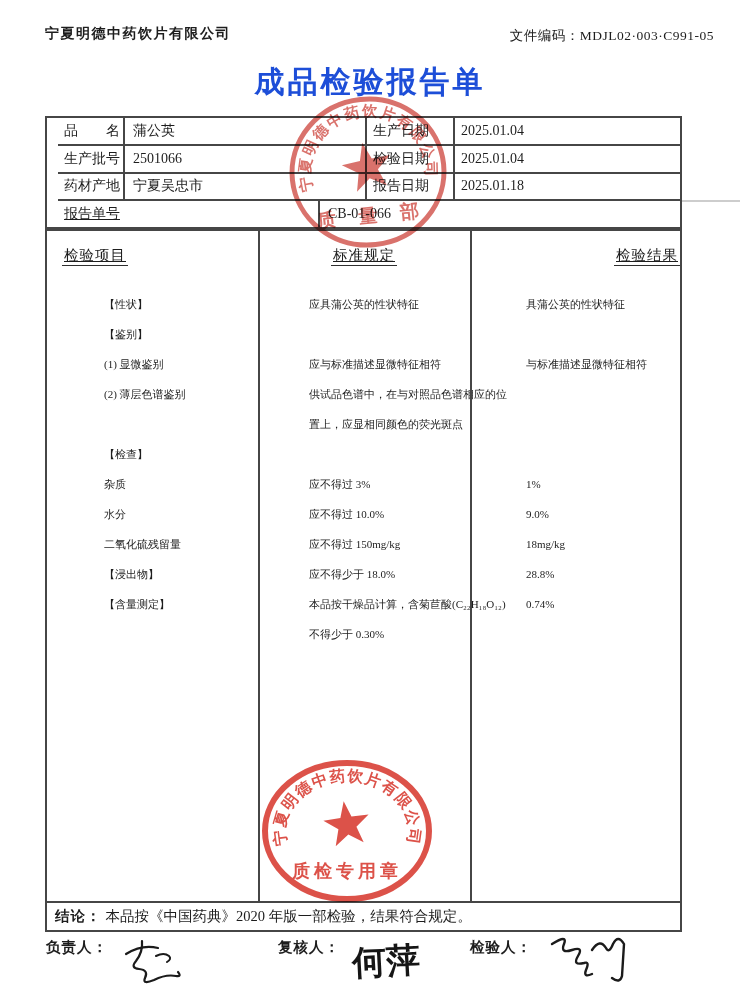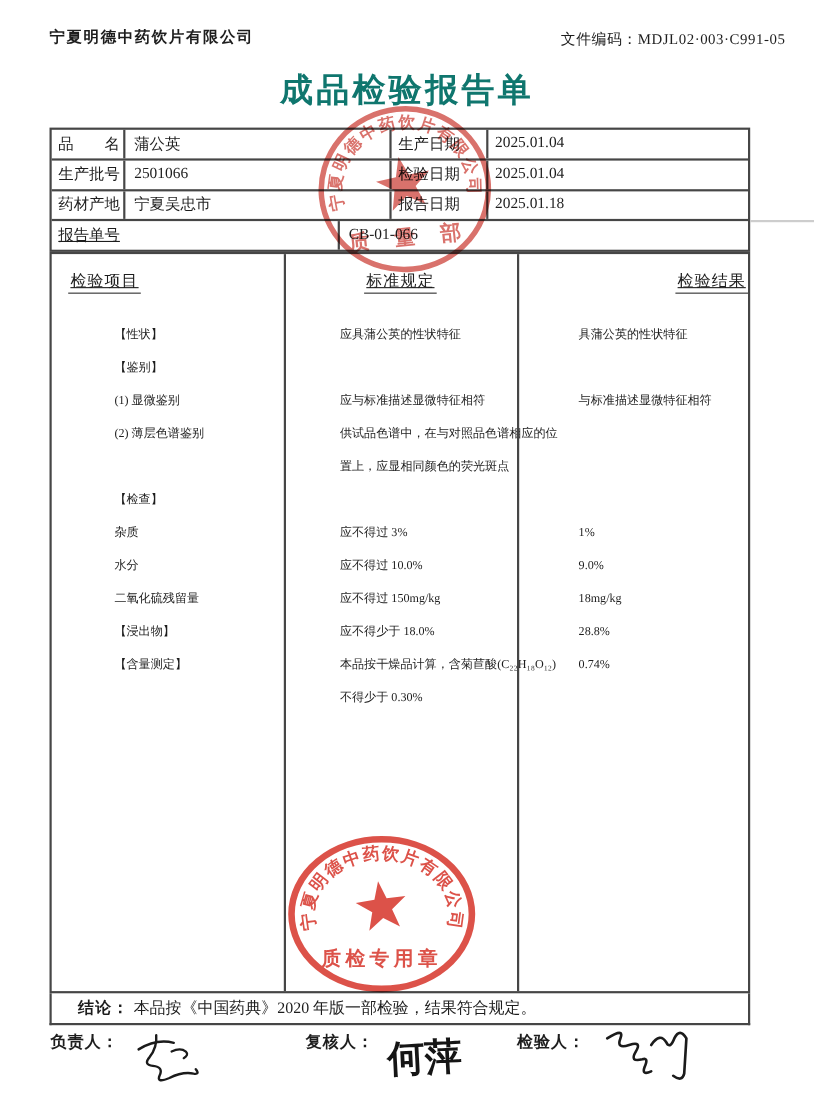--- a/index.html
+++ b/index.html
@@ -9,27 +9,27 @@
     font-family:"Liberation Serif","DejaVu Serif",serif; color:#1d1d1d;
   }
   .page { position:absolute; left:0; top:0; width:740px; height:1000px; background:#fff; }
 
   .hdr-company { position:absolute; left:45px; top:25px; font-size:14px; letter-spacing:1.5px; font-weight:600; }
   .hdr-code    { position:absolute; right:26px; top:27px; font-size:13.5px; letter-spacing:0.5px; }
 
   .report-title {
     position:absolute; left:0; top:62px; width:100%; text-align:center;
     font-family:"DejaVu Sans","Liberation Sans",sans-serif;
-    font-size:30px; font-weight:bold; letter-spacing:3px; color:#0f766e;
+    font-size:30px; font-weight:bold; letter-spacing:3px; color:#1d4ed8;
   }
 
   
   .info-table {
     position:absolute; left:45px; top:116px; width:637px; height:113px;
-    border:2px solid #464646; display:flex; flex-direction:column; background:transparent;
+    border:2px solid #464646; display:flex; flex-direction:column; background:transparent;padding-left:11px;
   }
   .info-row { display:flex; flex:1; border-bottom:2px solid #464646; }
   .info-row:last-child { border-bottom:none; }
   .icell { display:flex; align-items:center; font-size:14px; padding:0 6px; overflow:hidden; white-space:nowrap; }
   .c1 { width:67px;  border-right:2px solid #464646; }
   .c2 { width:242px; border-right:2px solid #464646; padding-left:8px; }
   .c3 { width:88px;  border-right:2px solid #464646; }
   .c4 { flex:1; }
   .c14 { width:262px; border-right:2px solid #464646;text-decoration:underline; }
   .c24 { flex:1; padding-left:8px; }
@@ -54,21 +54,21 @@
   .ic2 { width:212px; padding:0 5px 0 7px; }
   .ic3 { flex:1; padding:0 4px 0 12px; }
 
   
   .artifact-line { position:absolute; left:682px; top:200px; width:58px; height:2px; background:#cdcdcd; }
 
   
   .conclusion-row {
     position:absolute; left:45px; top:903px; width:637px; height:29px;
     border:2px solid #464646; border-top:none;
-    display:flex; align-items:center; padding-left:24px; font-size:14.5px;
+    display:flex; align-items:center; padding-left:8px; font-size:14.5px;
   }
   .conclusion-row b { letter-spacing:1px; margin-right:4px; }
   .sig-label { position:absolute; top:938px; font-size:14.5px; font-weight:600; letter-spacing:1px; }
   .sl1 { left:46px; } .sl2 { left:278px; } .sl3 { left:470px; }
   .sig-img { position:absolute; }
   .sig1 { left:112px; top:934px; }
   .sig2 { left:348px; top:930px; }
   .sig3 { left:540px; top:930px; }
   .sig-img path, .sig-img text { stroke-linecap:round; stroke-linejoin:round; }
 

